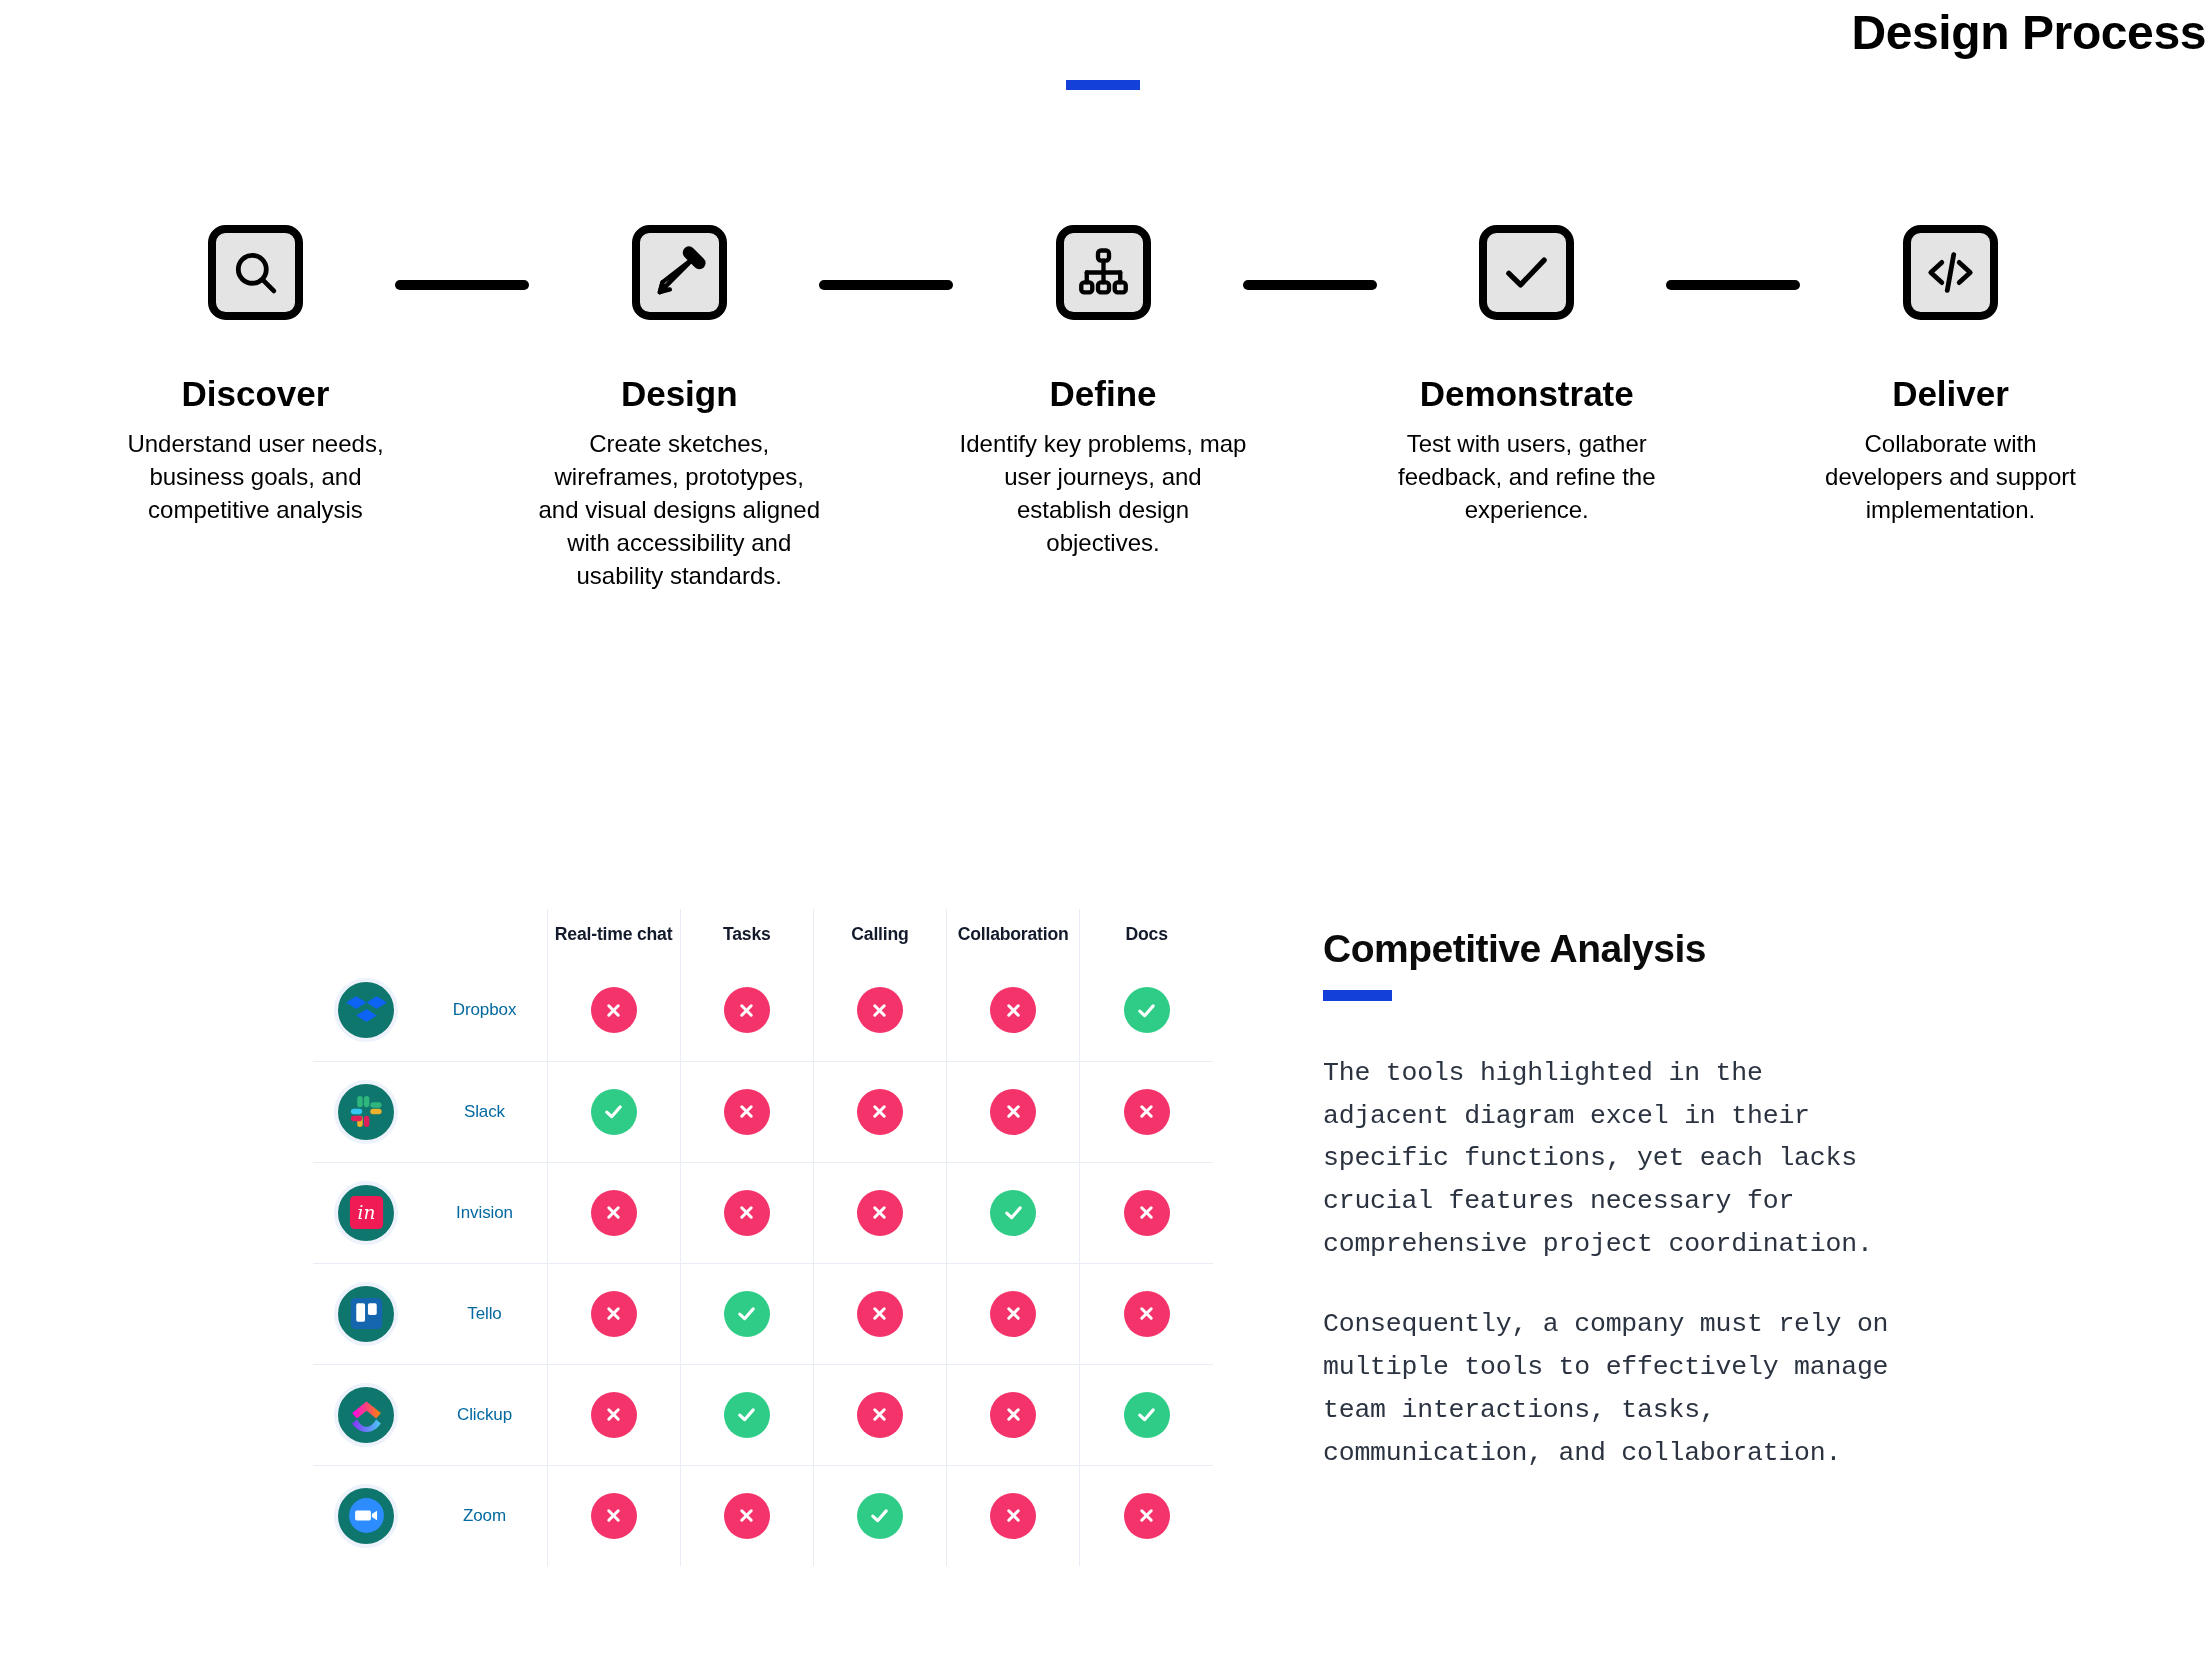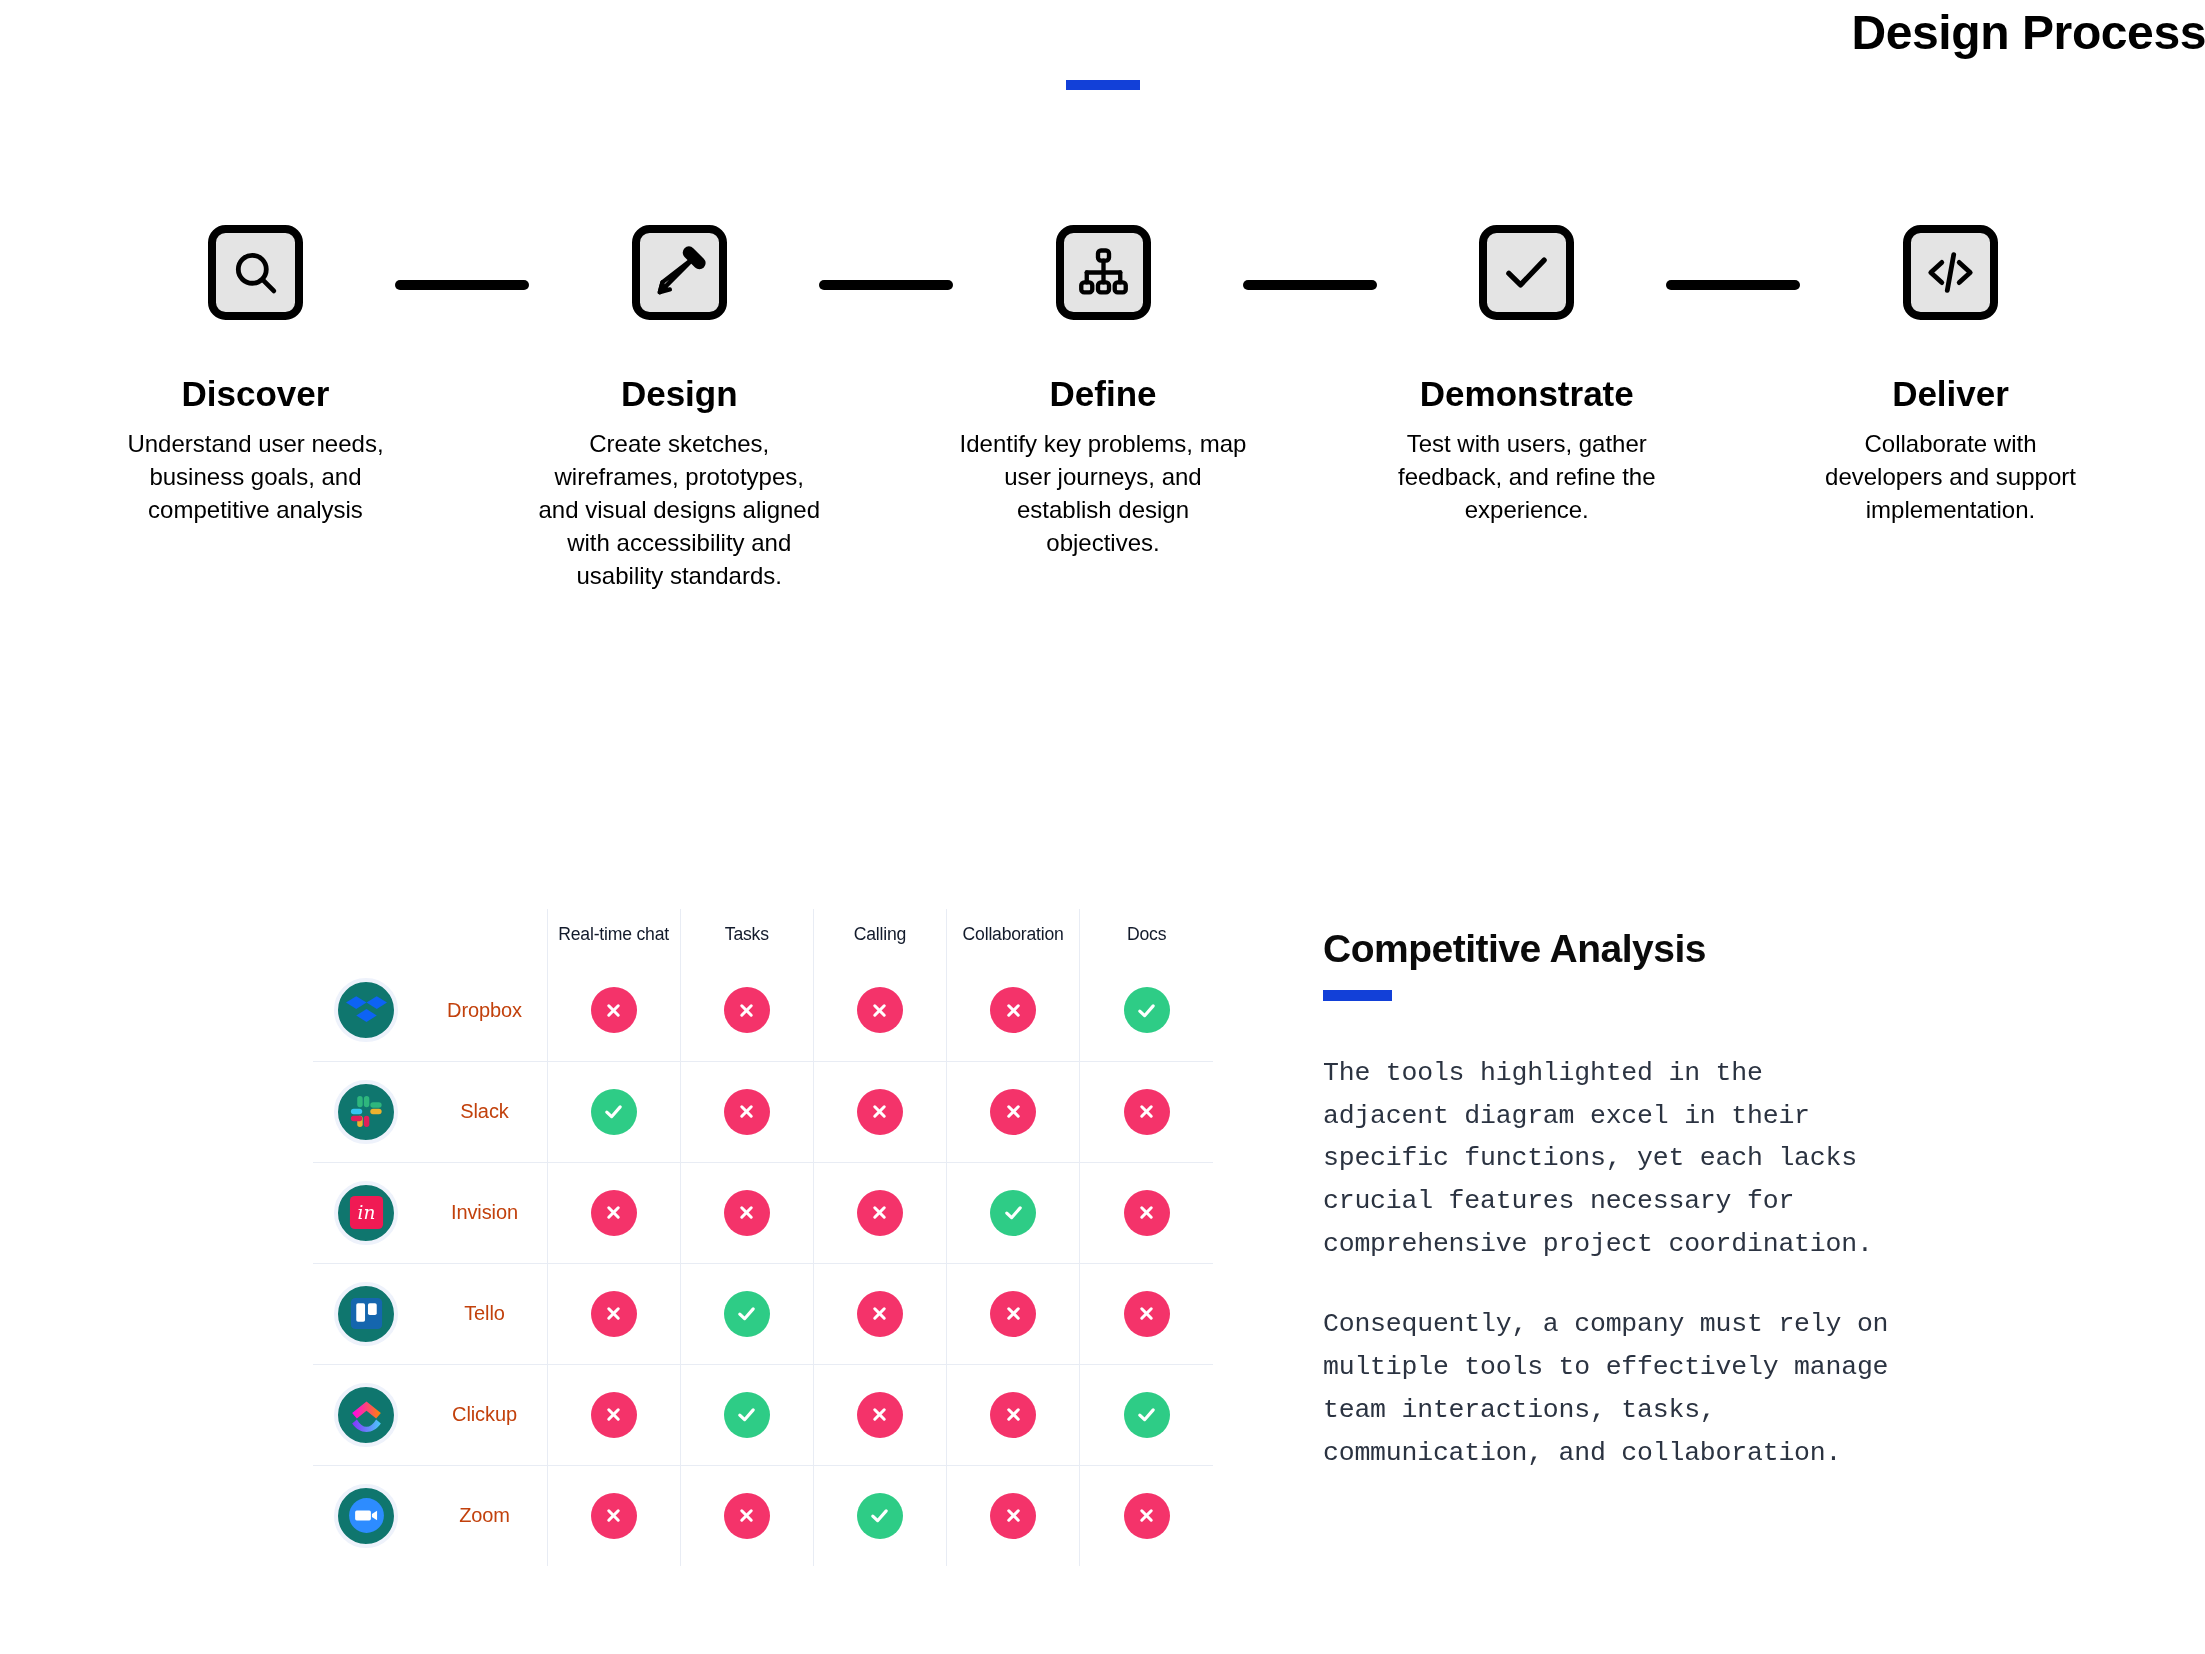--- a/index.html
+++ b/index.html
@@ -96,21 +96,21 @@
   table.matrix col.c-logo{ width:106px; }
   table.matrix col.c-name{ width:128px; }
   table.matrix th, table.matrix td{
     padding:0;
     text-align:center;
     vertical-align:middle;
   }
   table.matrix thead th{
     height:51px;
     font-size:17.6px;
-    font-weight:normal;
+    font-weight:bold;
     color:#121a2b;
     letter-spacing:-0.2px;
   }
   table.matrix thead th.blank{ border:0 !important; }
   table.matrix tbody td{
     height:101px;
   }
   
   .vdiv{ border-left:1.8px solid #e8ecf4; }
   
@@ -121,22 +121,22 @@
   .logo-cell{ width:106px; }
   .logo-ring{
     width:64px; height:64px;
     border-radius:50%;
     border:4.4px solid #eef2fb;
     background:#0f766e;
     display:flex; align-items:center; justify-content:center;
     margin:0 auto;
   }
   .tool-name{
-    font-size:20px;
-    color:#c2410c;
+    font-size:17px;
+    color:#0369a1;
     text-align:left;
     padding-left:3.5px !important;
     letter-spacing:-0.1px;
   }
   .badge{
     width:46px; height:46px;
     border-radius:50%;
     display:inline-flex;
     align-items:center; justify-content:center;
     color:#fff;

